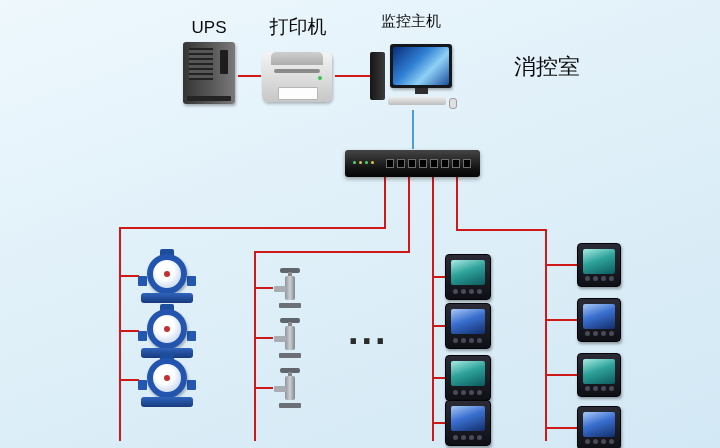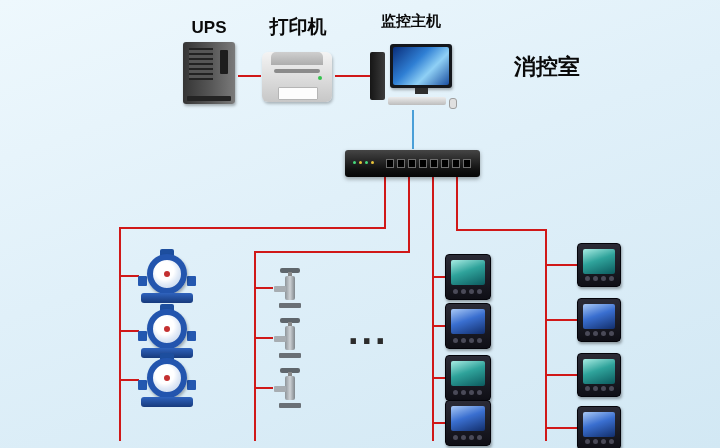--- a/index.html
+++ b/index.html
@@ -1,21 +1,21 @@
 <!DOCTYPE html>
 <html><head>
 <meta charset="utf-8">
 <style>
   html,body{margin:0;padding:0;}
   .canvas{
     position:relative;width:720px;height:448px;overflow:hidden;
     background:linear-gradient(160deg,#eef8fd 0%,#e0f0f9 45%,#d2e8f4 100%);
     font-family:"Liberation Sans","DejaVu Sans",sans-serif;color:#111;
   }
-  .label{position:absolute;font-weight:bold;color:#0a0a0a;text-align:center;white-space:nowrap;}
+  .label{position:absolute;font-weight:normal;color:#0a0a0a;text-align:center;white-space:nowrap;}
   .ellipsis{position:absolute;font-size:38px;font-weight:bold;color:#2b2b2b;letter-spacing:3px;line-height:1;}
 
   svg.wires{position:absolute;left:0;top:0;width:720px;height:448px;pointer-events:none;}
 
   .device{position:absolute;}
 
   
   .ups{width:52px;height:62px;}
   .ups-body{position:absolute;inset:0;border-radius:3px;background:linear-gradient(90deg,#353535,#585858 55%,#7a7a7a);box-shadow:1px 2px 3px rgba(0,0,0,.3);}
   .ups-vents{position:absolute;left:6px;top:6px;width:24px;height:32px;background:repeating-linear-gradient(180deg,#232323 0 2px,#565656 2px 5px);}

